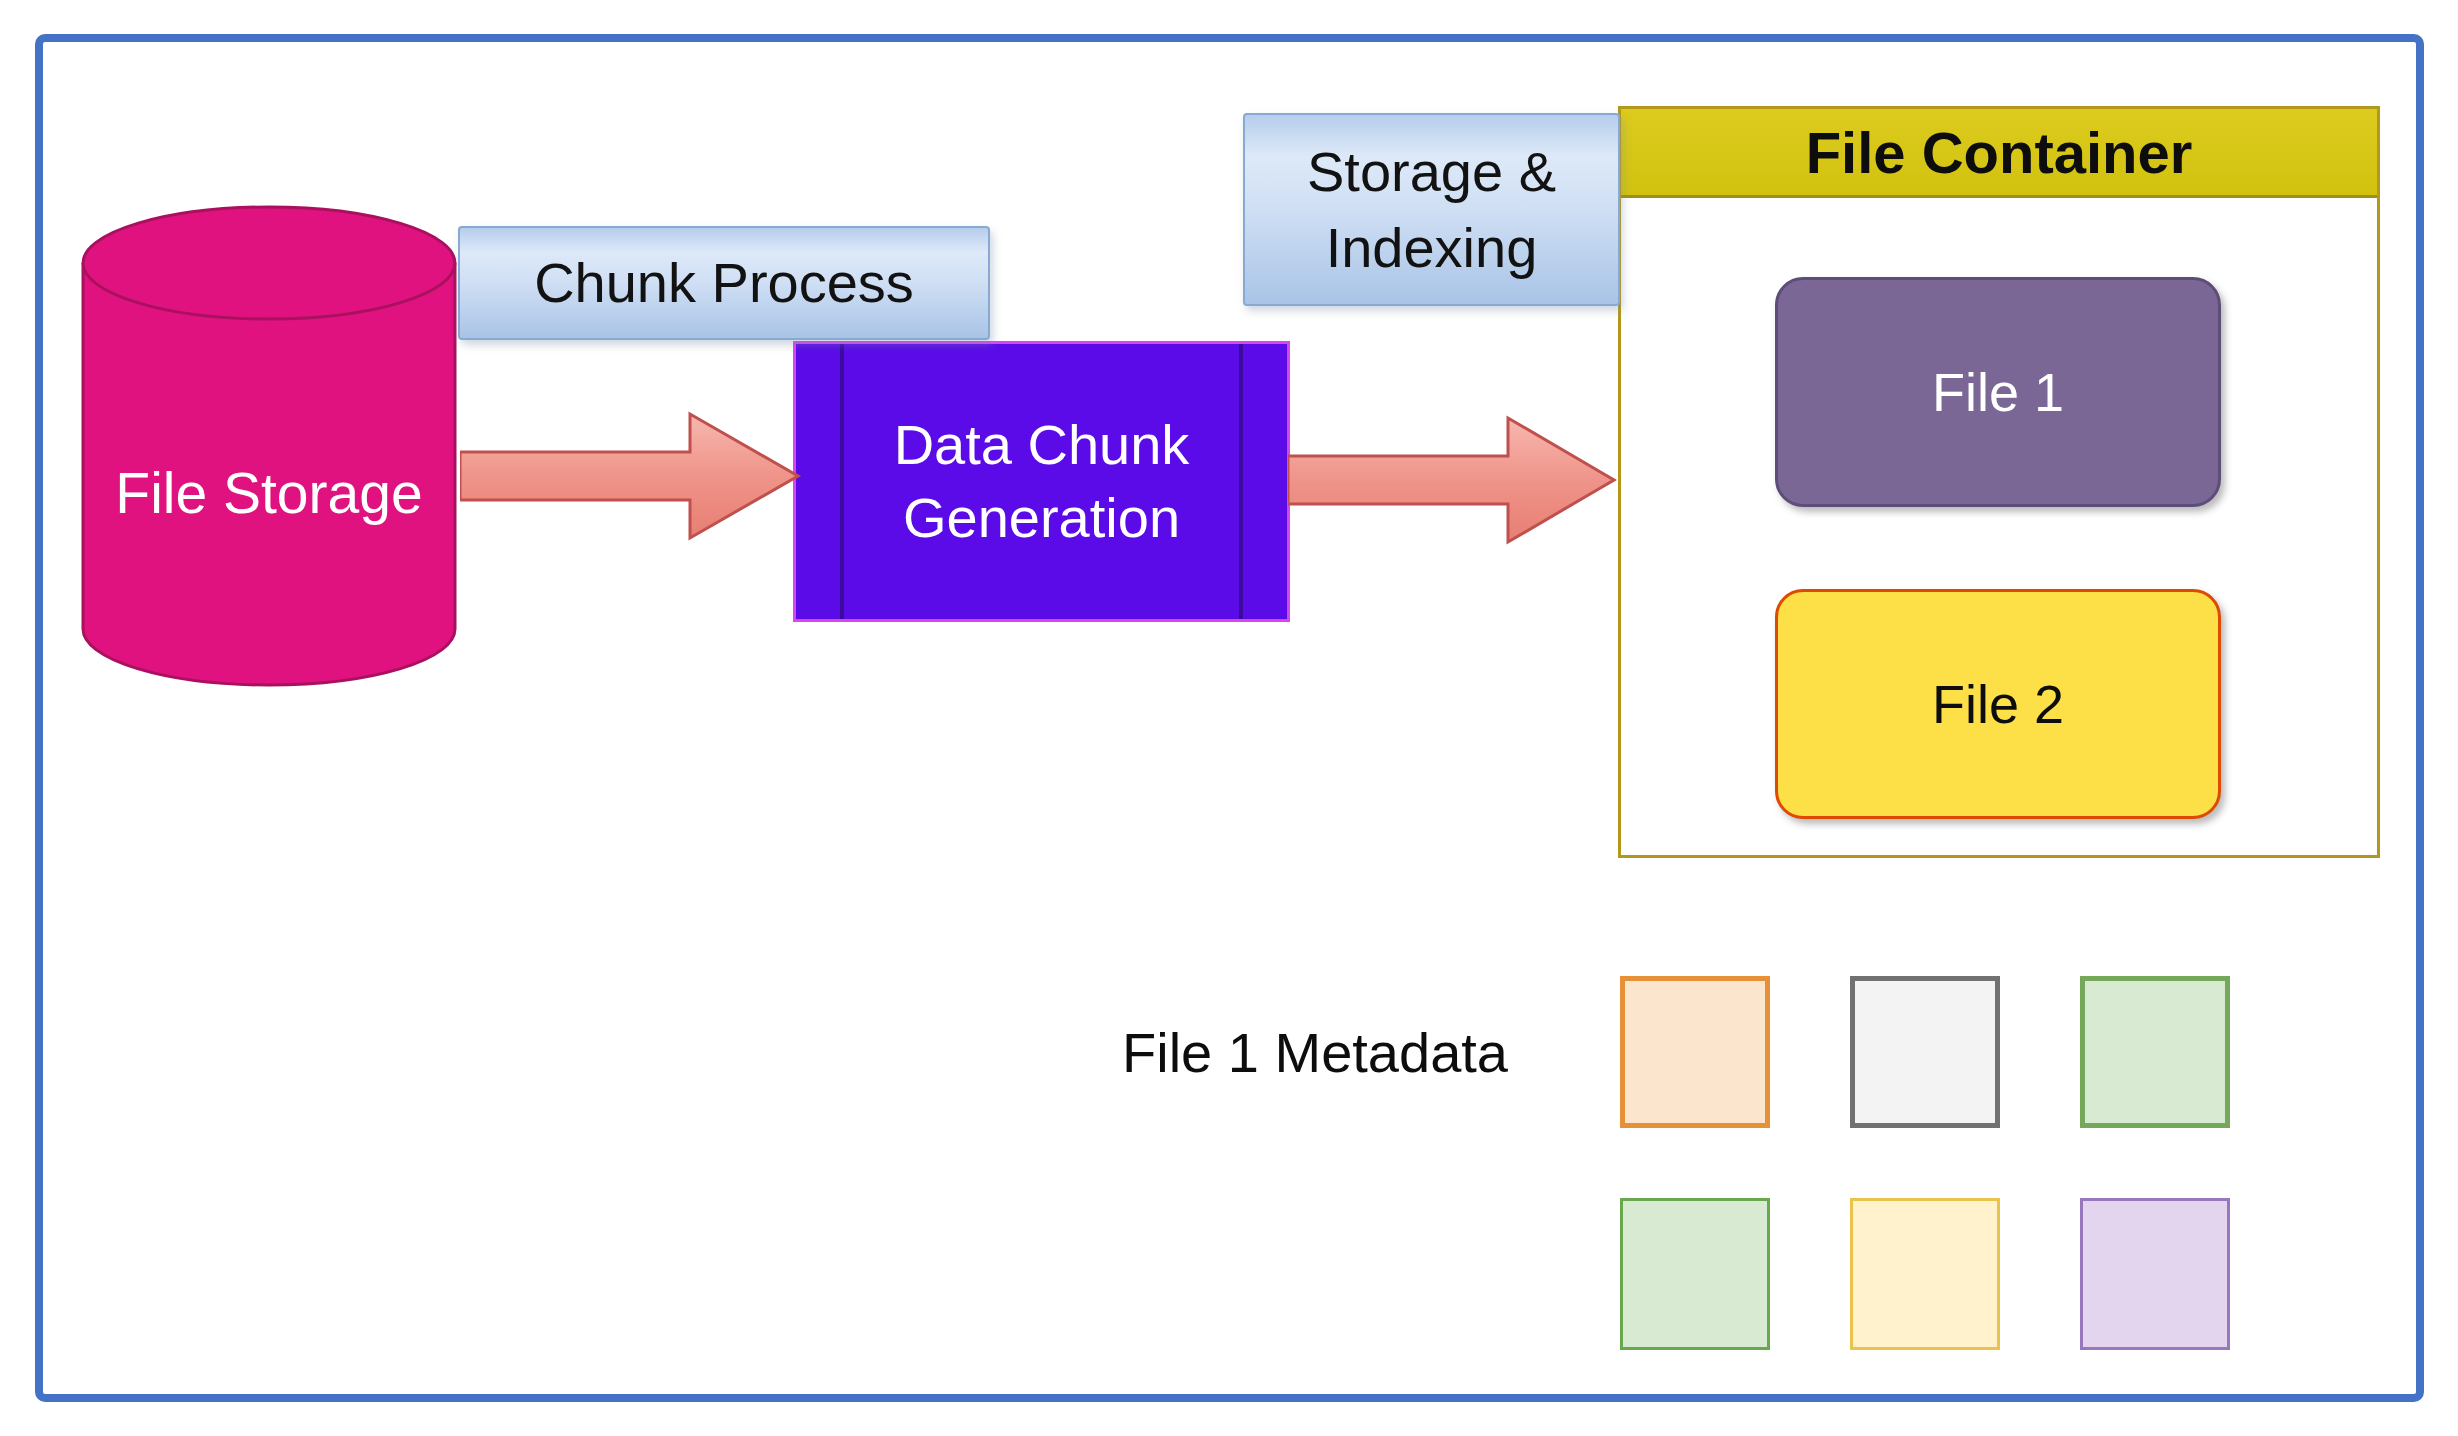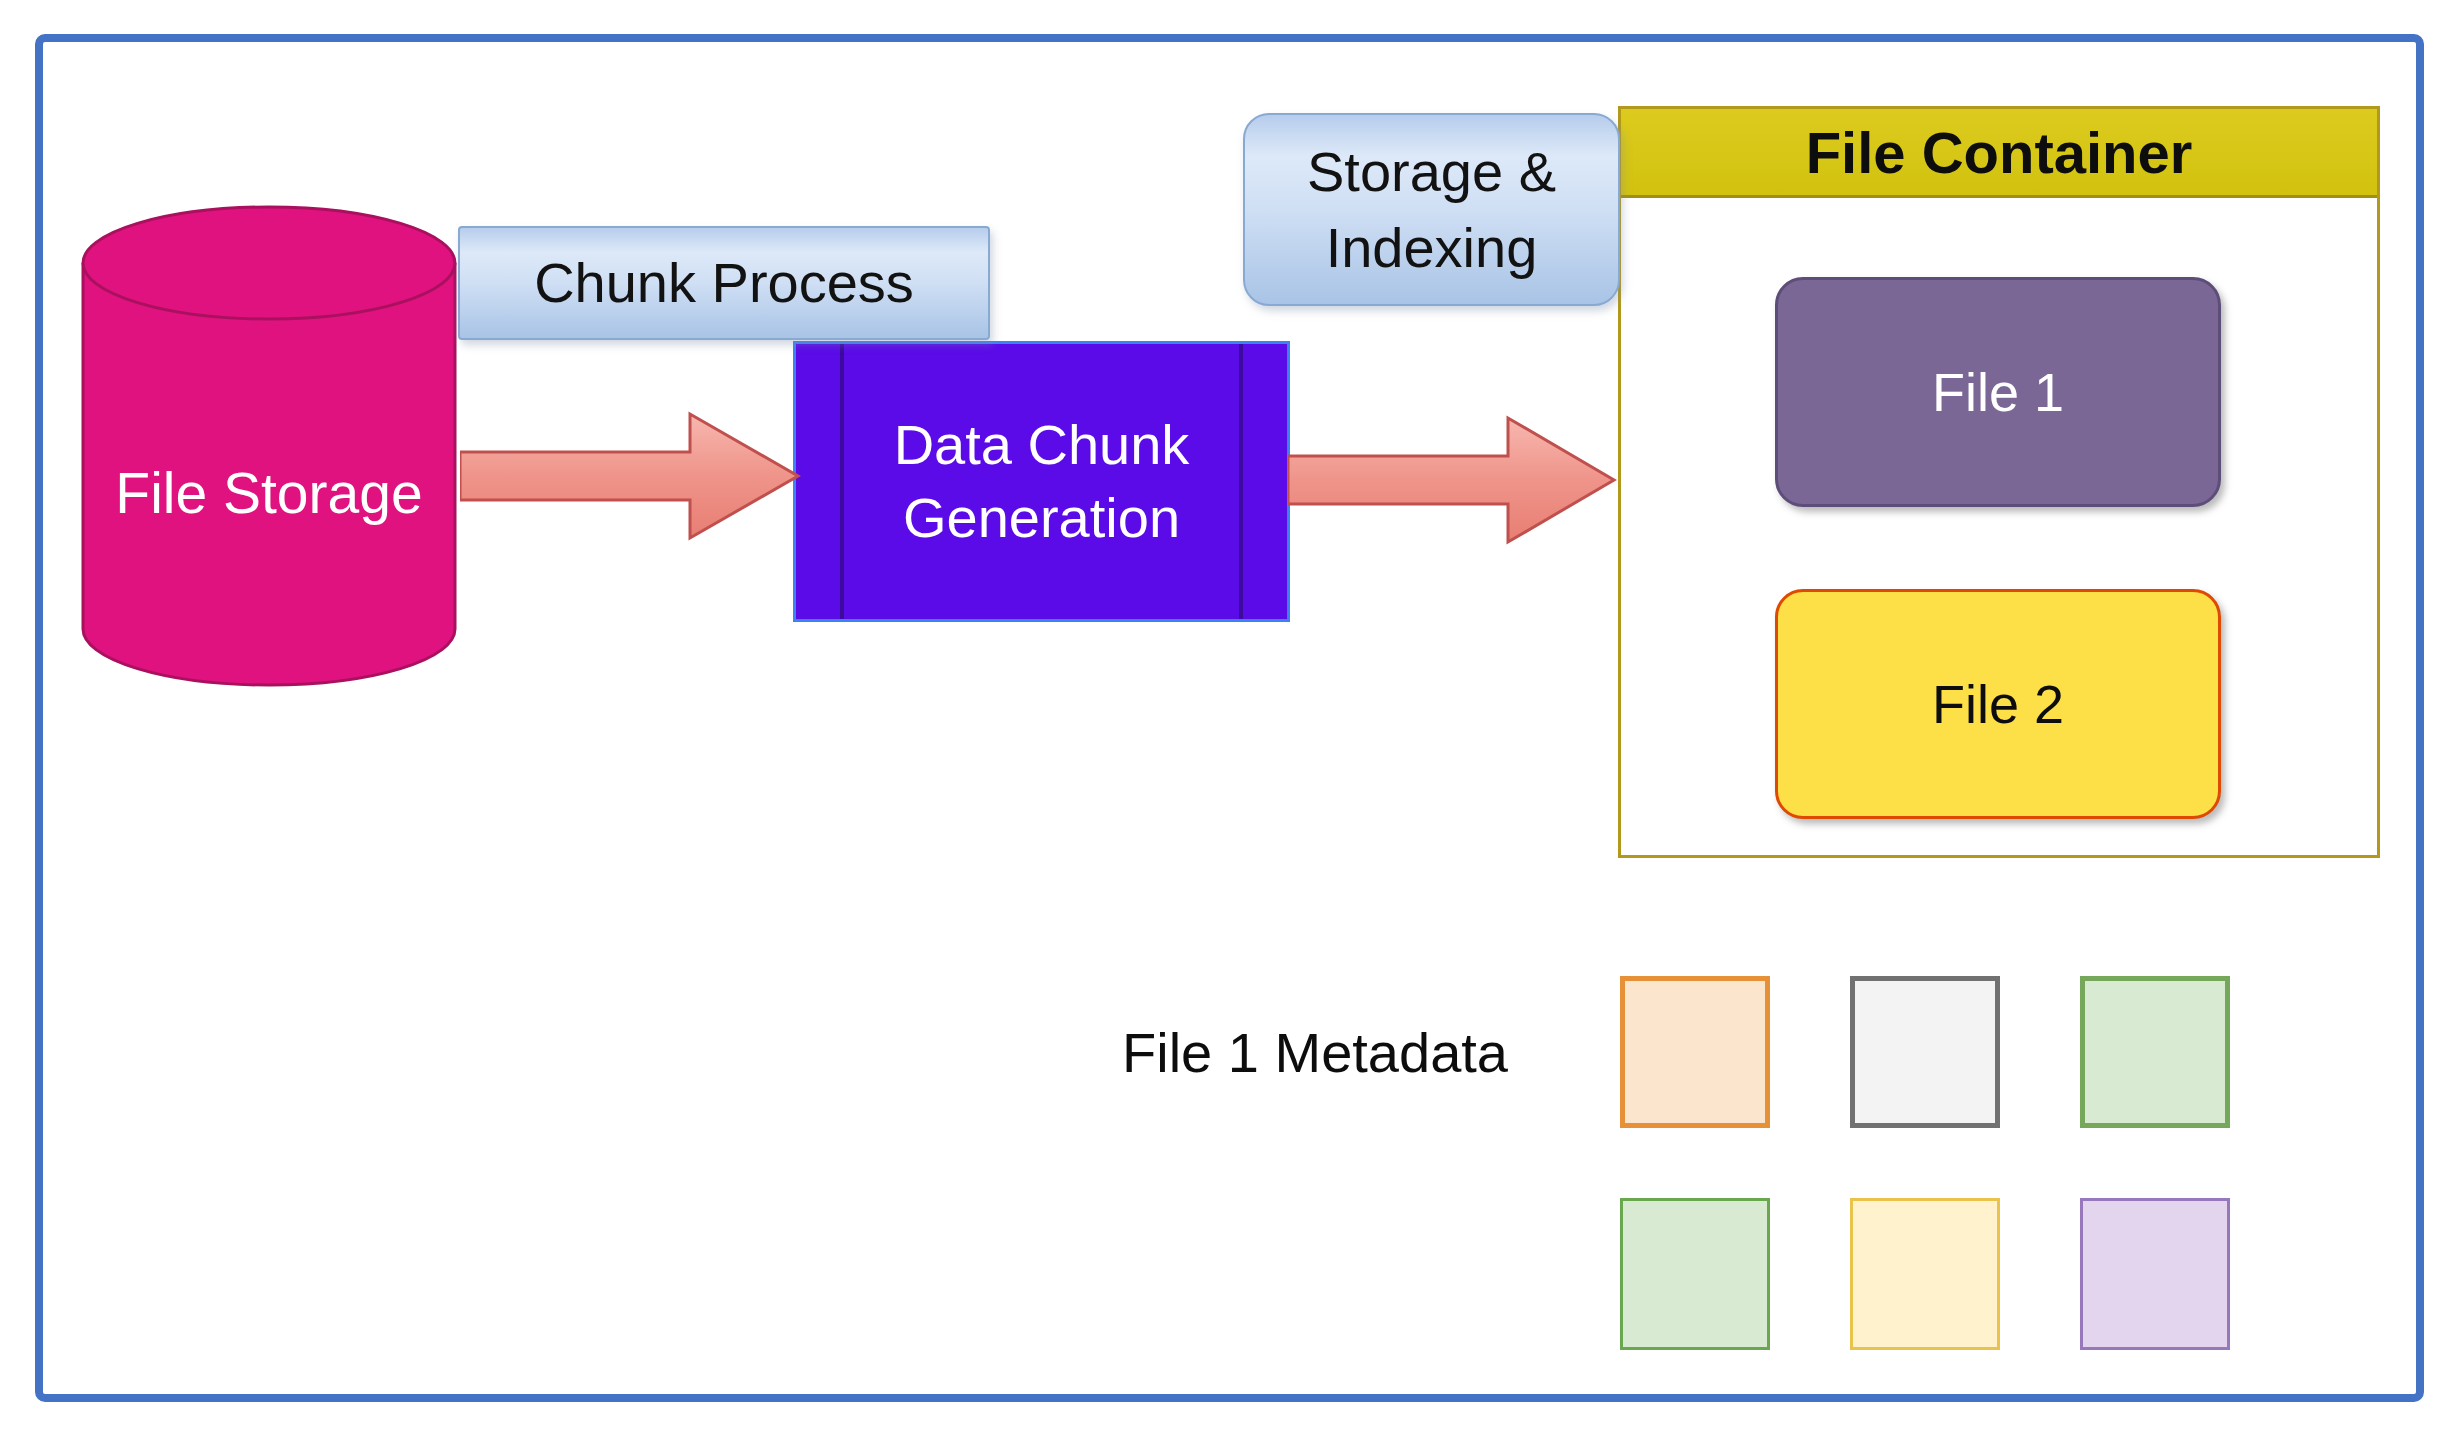--- a/index.html
+++ b/index.html
@@ -27,25 +27,25 @@
   
   .blue-label{
     position:absolute;box-sizing:border-box;
     background:linear-gradient(180deg,#b7cdec 0%,#dde9f8 22%,#cfdff4 50%,#a9c4e6 100%);
     border:2px solid #87a9d2;border-radius:4px;
     display:flex;align-items:center;justify-content:center;text-align:center;
     color:#121212;font-size:56px;line-height:1.35;
     box-shadow:3px 5px 8px rgba(120,140,170,0.35);
   }
   .chunk-label{left:458px;top:226px;width:532px;height:114px;z-index:6;}
-  .storage-label{left:1243px;top:113px;width:377px;height:193px;z-index:6;padding:0 16px;border-radius:26px;}
+  .storage-label{left:1243px;top:113px;width:377px;height:193px;z-index:6;padding:0 16px;}
   
   .process-box{
     position:absolute;left:793px;top:341px;width:497px;height:281px;z-index:4;
-    box-sizing:border-box;background:#5B0BE8;border:3px solid #3b82f6;
+    box-sizing:border-box;background:#5B0BE8;border:3px solid #d946ef;
     display:flex;align-items:center;justify-content:center;text-align:center;
     color:#ffffff;font-size:56px;line-height:1.3;padding:0 62px;
   }
   .process-box::before,.process-box::after{
     content:"";position:absolute;top:0;bottom:0;width:4px;background:#3C0A9E;
   }
   .process-box::before{left:44px;}
   .process-box::after{right:44px;}
   
   .arrow{position:absolute;z-index:5;}

